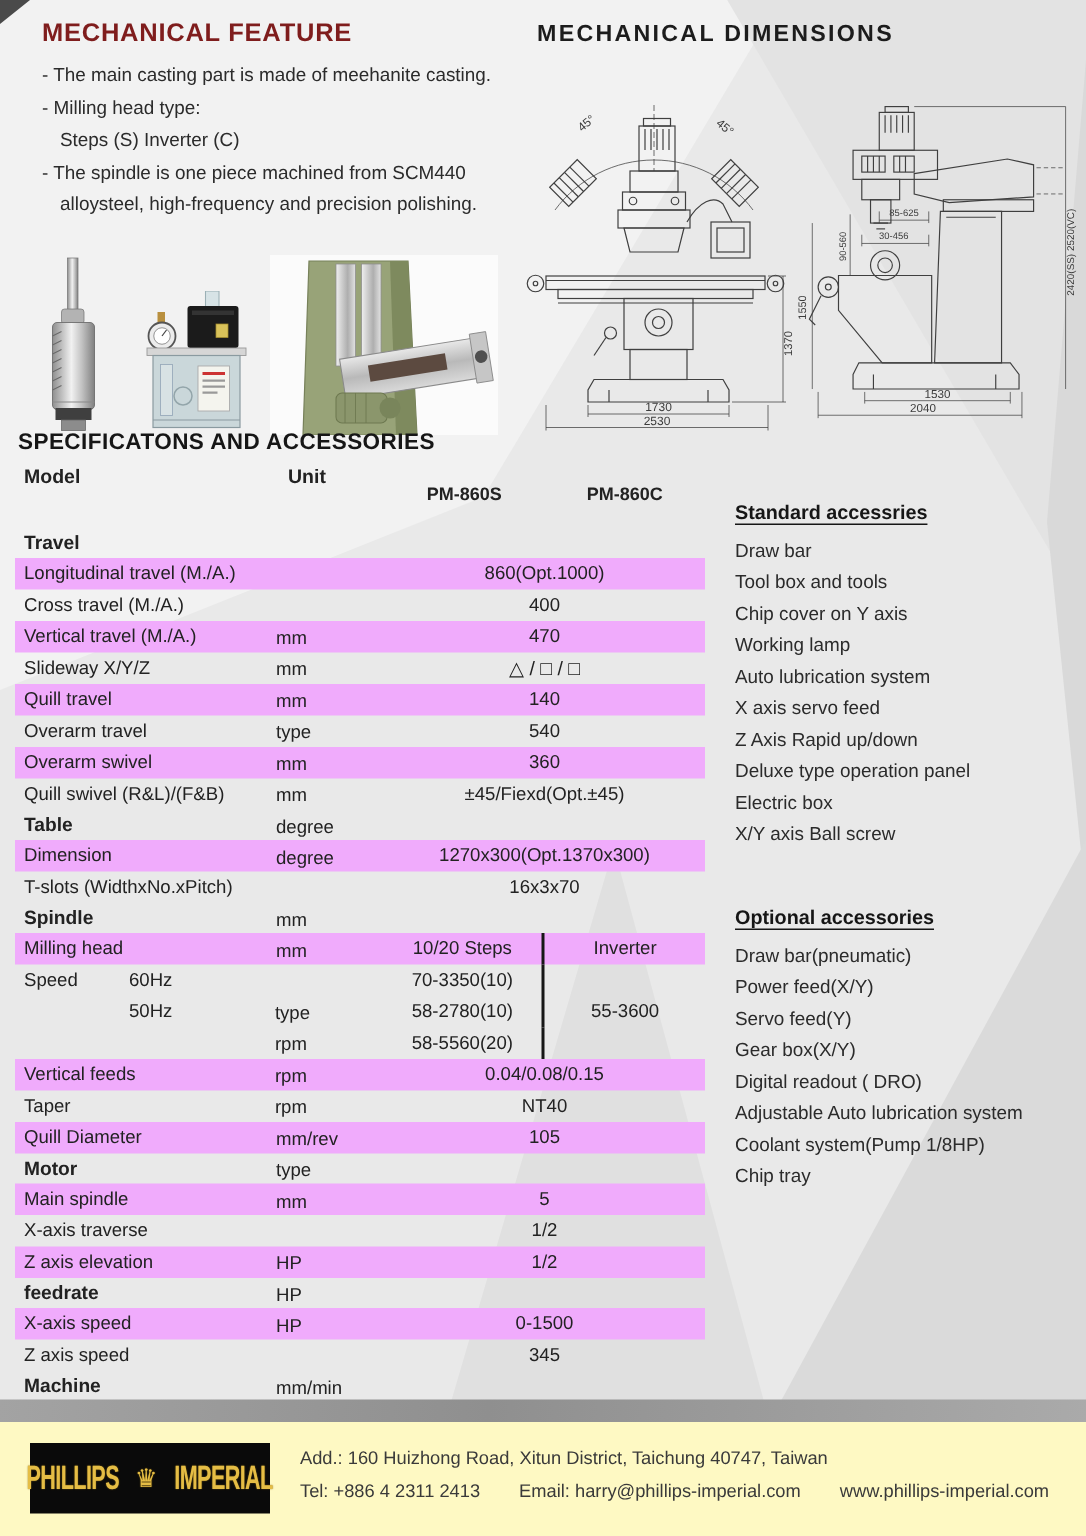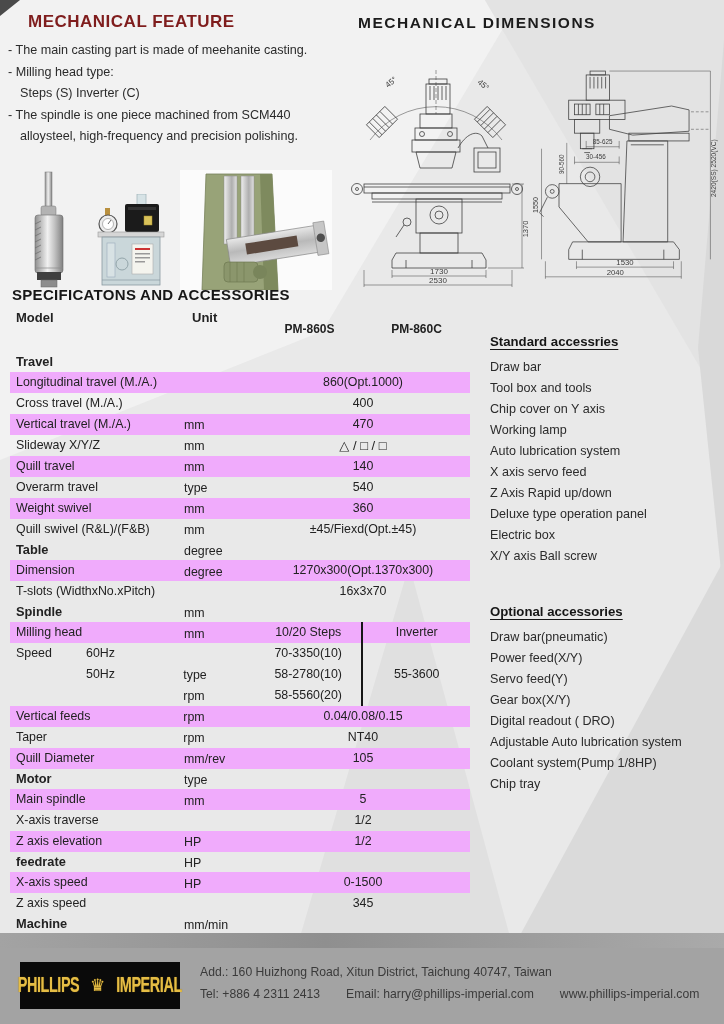--- a/index.html
+++ b/index.html
@@ -26,21 +26,21 @@
 
   .layer{position:absolute;z-index:2;}
 
   
   .h1-left{left:28px;top:12px;font-size:17px;font-weight:bold;letter-spacing:.5px;color:#7f1d1d;}
   .h1-right{left:352px;top:14px;width:250px;text-align:center;font-size:15.5px;font-weight:bold;letter-spacing:1.5px;color:#1c1c1c;}
   .h2-spec{left:12px;top:286px;font-size:15px;font-weight:bold;letter-spacing:.3px;color:#161616;}
 
   
   .features{left:8px;top:40px;width:330px;font-size:12.6px;line-height:21.5px;color:#2b2b2b;}
-  .features .line{white-space:nowrap;}
+  .features .line{white-space:nowrap;margin-left:20px;}
   .features .indent{padding-left:12px;}
 
   
   .photos{left:12px;top:166px;width:320px;height:124px;display:flex;align-items:flex-end;gap:8px;}
   .photo{display:block;}
 
   
   .drawing{position:absolute;}
   .drawing text{font-family:"Liberation Sans",sans-serif;fill:#3c3c3c;}
 
@@ -67,21 +67,21 @@
   
   .acc-block{width:234px;font-size:12.6px;color:#2b2b2b;}
   .acc-standard{left:490px;top:334px;}
   .acc-optional{left:490px;top:604px;}
   .acc-title{font-weight:bold;font-size:13.2px;color:#161616;text-decoration:underline;text-underline-offset:3px;margin-bottom:8px;}
   .acc-item{line-height:21px;white-space:nowrap;}
 
   
   .pre-footer-strip{left:0;top:933px;width:724px;height:15px;
     background:linear-gradient(93deg,#a3a3a3 0%,#8f8f8f 45%,#aaaaaa 100%);}
-  .footer{left:0;top:948px;width:724px;height:76px;background:#a3a3a3;}
+  .footer{left:0;top:948px;width:724px;height:76px;background:#fef9c3;}
   .logo-box{position:absolute;left:20px;top:14px;width:160px;height:47px;background:#0a0a0a;
     display:flex;align-items:center;justify-content:center;gap:3px;}
   .logo-word{color:#e5bd45;font-weight:bold;font-size:18px;letter-spacing:-.5px;
     transform:scaleX(.8) scaleY(1.25);text-shadow:0 0 1px #8a6a14;}
   .logo-crest{color:#e5bd45;font-size:17px;line-height:1;text-shadow:0 0 1px #8a6a14;}
   .footer-text{position:absolute;left:200px;top:13px;font-size:12.2px;color:#3a3a3a;line-height:22px;}
   .footer-line2 span{margin-right:26px;}
   .footer-line2 span:last-child{margin-right:0;}
 </style>
 </head>
@@ -354,21 +354,21 @@
         <div class="lbl">Quill travel</div>
         <div class="unit">mm</div>
         <div class="val">140</div>
       </div>
       <div class="trow">
         <div class="lbl">Overarm travel</div>
         <div class="unit">mm</div>
         <div class="val">540</div>
       </div>
       <div class="trow shaded">
-        <div class="lbl">Weight swivel</div>
+        <div class="lbl">Overarm swivel</div>
         <div class="unit">degree</div>
         <div class="val">360</div>
       </div>
       <div class="trow">
         <div class="lbl">Quill swivel (R&amp;L)/(F&amp;B)</div>
         <div class="unit">degree</div>
         <div class="val">±45/Fiexd(Opt.±45)</div>
       </div>
       <div class="trow section">
         <div class="lbl">Table</div>

